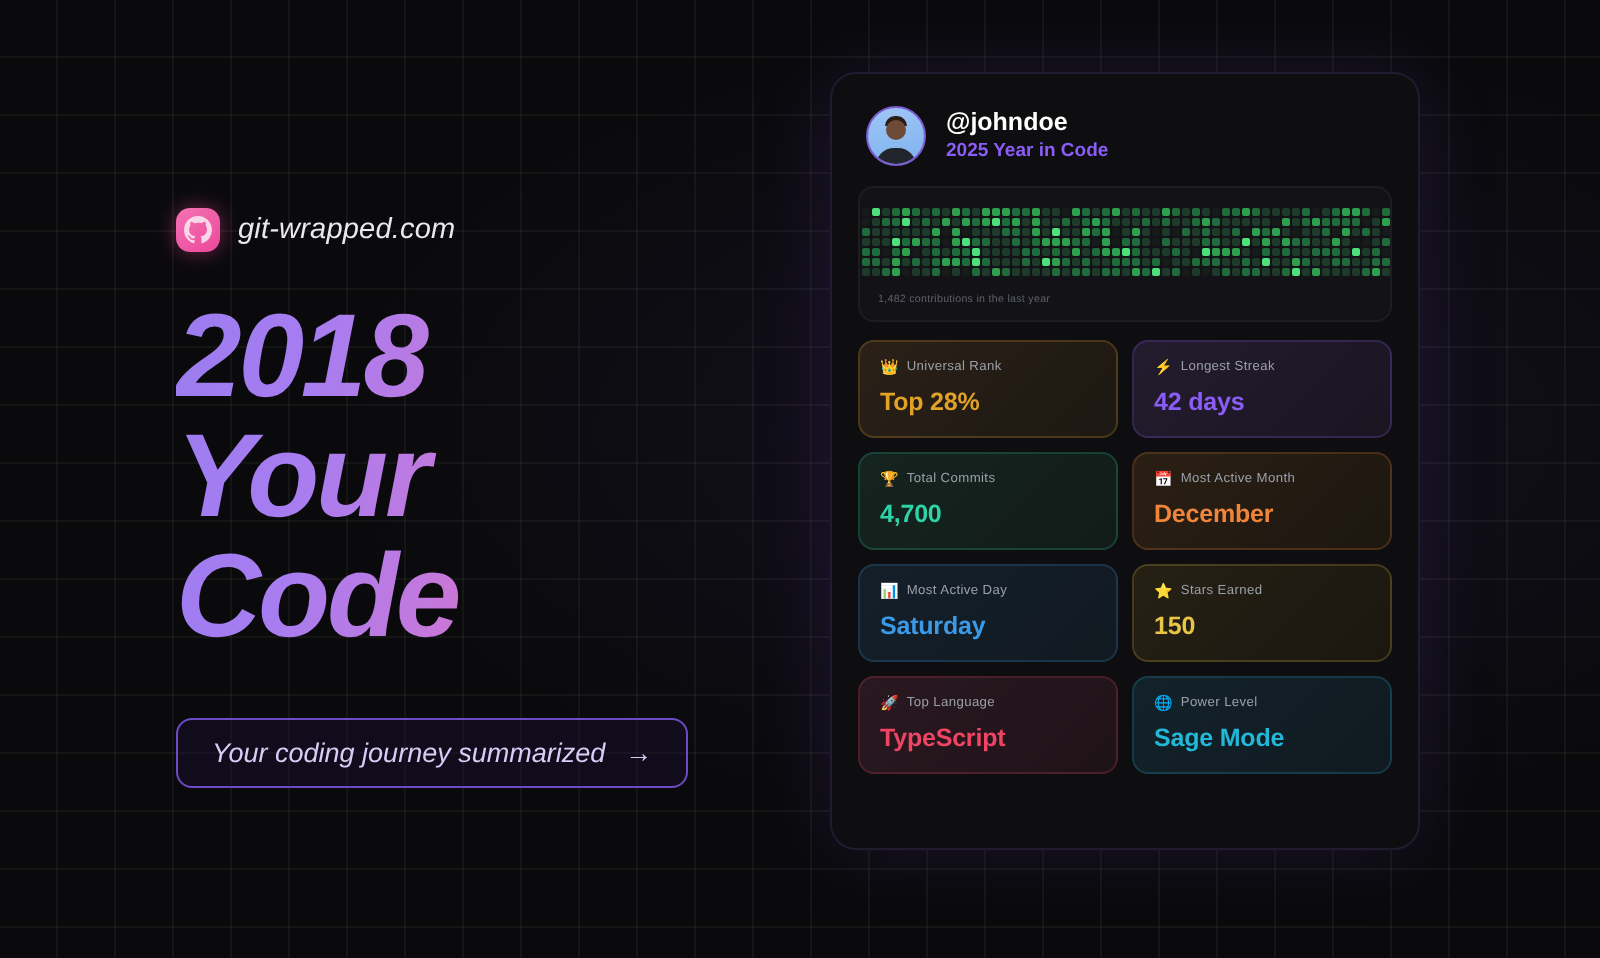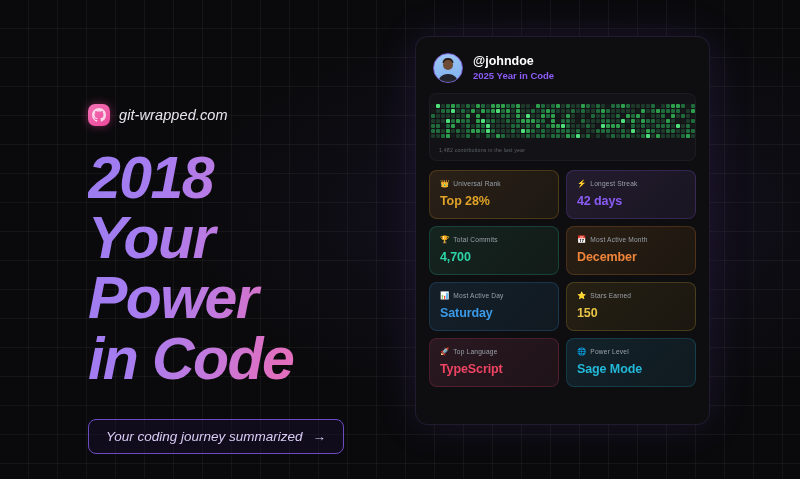--- a/index.html
+++ b/index.html
@@ -142,22 +142,21 @@
     <span id="brand-logo">
       <svg viewBox="0 0 16 16" aria-hidden="true">
           <path d="M8 0C3.58 0 0 3.58 0 8c0 3.54 2.29 6.53 5.47 7.59.4.07.55-.17.55-.38 0-.19-.01-.82-.01-1.49-2.01.37-2.53-.49-2.69-.94-.09-.23-.48-.94-.82-1.13-.28-.15-.68-.52-.01-.53.63-.01 1.08.58 1.23.82.72 1.21 1.87.87 2.33.66.07-.52.28-.87.51-1.07-1.78-.2-3.64-.89-3.64-3.95 0-.87.31-1.59.82-2.15-.08-.2-.36-1.02.08-2.12 0 0 .67-.21 2.2.82a7.4 7.4 0 0 1 2-.27c.68 0 1.36.09 2 .27 1.53-1.04 2.2-.82 2.2-.82.44 1.1.16 1.92.08 2.12.51.56.82 1.27.82 2.15 0 3.07-1.87 3.75-3.65 3.95.29.25.54.73.54 1.48 0 1.07-.01 1.93-.01 2.2 0 .21.15.46.55.38A8.01 8.01 0 0 0 16 8c0-4.42-3.58-8-8-8z"></path>
         </svg>
     </span>
     <span id="brand-name">git-wrapped.com</span>
   </div>
 
   <div id="headline">
     <div>2018</div>
-    <div>Your Power</div>
-    <div>in Code</div>
+    <div>Your Code</div>
   </div>
 
   <div id="cta">
     <span id="cta-label">Your coding journey summarized</span>
     <span id="cta-arrow">→</span>
   </div>
 
 </div>
 
 <div id="panel">

